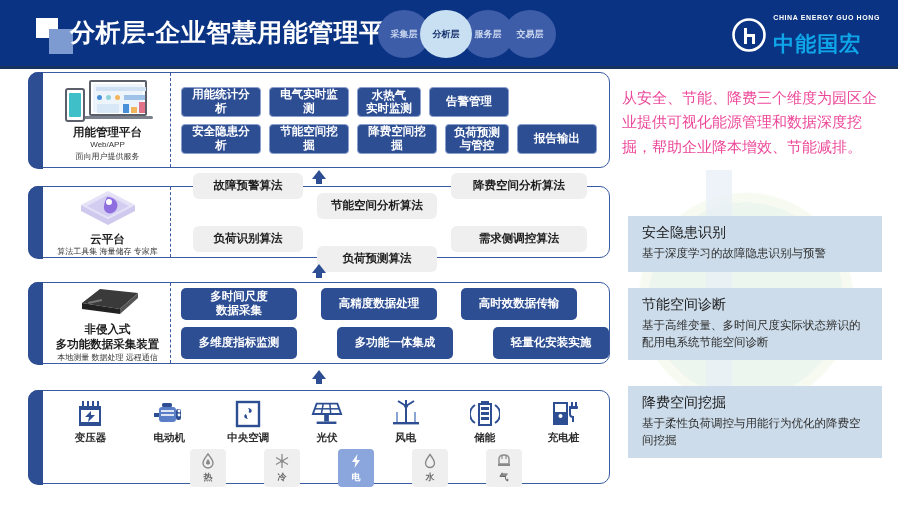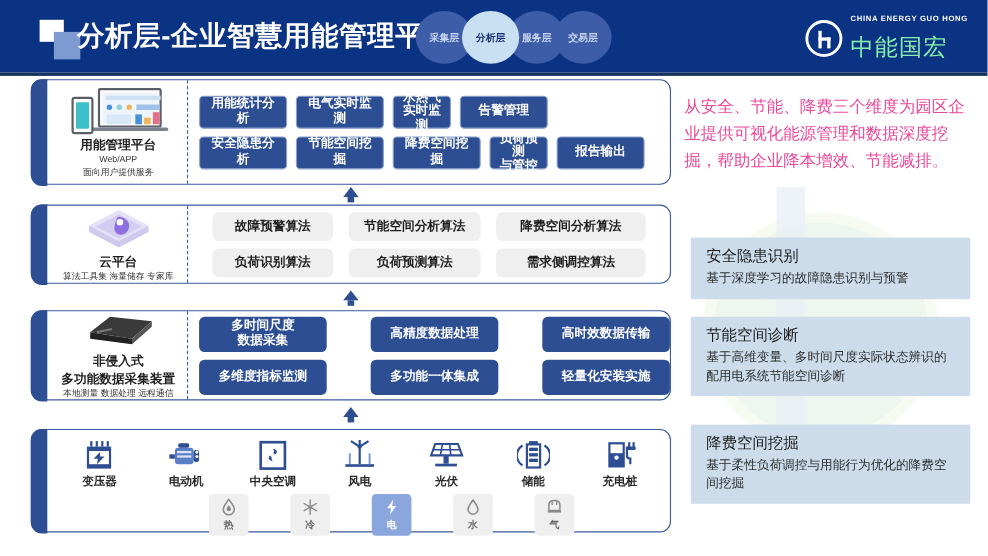--- a/index.html
+++ b/index.html
@@ -66,21 +66,21 @@
   }
   .pill.p0 { left: 0px; }
   .pill.p1 { left: 42px; background: #c9e0f3; color: #14306c; z-index: 2; }
   .pill.p2 { left: 84px; }
   .pill.p3 { left: 126px; }
 
   .brand { position: absolute; right: 18px; top: 14px; display: flex; align-items: center; gap: 6px; }
   .brand-glyph { width: 36px; height: 36px; position: relative; }
   .brand-text-wrap { display: flex; flex-direction: column; justify-content: center; }
   .brand-en { font-size: 7px; color: #ffffff; letter-spacing: 0.6px; font-weight: bold; white-space: nowrap; }
-  .brand-cn { font-size: 21px; color: #86efac; font-weight: normal; letter-spacing: 1px; line-height: 1.05; white-space: nowrap; margin-top: 12px; }
+  .brand-cn { font-size: 21px; color: #0ea5e9; font-weight: bold; letter-spacing: 1px; line-height: 1.05; white-space: nowrap; margin-top: 12px; }
 
   
   .panel {
     position: absolute;
     left: 28px; width: 582px;
     background: #ffffff;
     border: 1.5px solid #3a5ba0;
     border-radius: 10px;
     z-index: 2;
   }
@@ -107,33 +107,33 @@
     background: #2d4e93;
     border: 1px solid #8aa0cd;
     border-radius: 4px;
     color: #ffffff;
     font-size: 11.5px; font-weight: bold;
     display: flex; align-items: center; justify-content: center;
     text-align: center; line-height: 1.15;
     height: 30px; padding: 0 6px;
   }
   .chip.w1 { width: 80px; }
-  .chip.w2 { width: 53px; }
+  .chip.w2 { width: 64px; }
   .chip.two-line { line-height: 1.1; }
 
   .chip-gray {
     background: #efefef;
     border-radius: 6px;
     color: #1d1d1d;
     font-size: 11.5px; font-weight: bold;
     display: flex; align-items: center; justify-content: center;
     text-align: center; height: 26px; padding: 0 10px;
   }
   .chip-gray.g1 { width: 110px; padding-left: 10px; }
-  .chip-gray.g2 { width: 120px; }
+  .chip-gray.g2 { width: 120px; margin-top: 20px; }
   .chip-gray.g3 { width: 136px; }
 
   .chip-blue3 {
     background: #2d4e93;
     border-radius: 5px;
     color: #ffffff;
     font-size: 11.5px; font-weight: bold;
     display: flex; align-items: center; justify-content: center;
     text-align: center; line-height: 1.15;
     height: 32px; width: 116px; padding: 0 4px;
@@ -346,21 +346,21 @@
             <polygon points="12,20 12,26 50,31 50,26" fill="#222222"></polygon>
             <polygon points="50,26 68,10 68,15 50,31" fill="#555555"></polygon>
             <rect x="18" y="19" width="14" height="2" fill="#777" transform="rotate(-12 18 19)"></rect>
           </svg>
         </div>
         <div class="pl-title">非侵入式</div>
         <div class="pl-title">多功能数据采集装置</div>
         <div class="pl-sub">本地测量 数据处理 远程通信</div>
       </div>
       <div class="panel-right">
-        <div class="chip-row" style="gap:24px;justify-content:space-between;">
+        <div class="chip-row" style="gap:24px;justify-content:flex-start;">
           <div class="chip-blue3">
               <span>多时间尺度<br>数据采集</span>
             </div>
           <div class="chip-blue3">高精度数据处理</div>
           <div class="chip-blue3">高时效数据传输</div>
         </div>
         <div class="chip-row" style="gap:40px;justify-content:center;">
           <div class="chip-blue3">多维度指标监测</div>
           <div class="chip-blue3">多功能一体集成</div>
           <div class="chip-blue3">轻量化安装实施</div>
@@ -414,46 +414,46 @@
               <rect x="3" y="2" width="22" height="24" fill="none" stroke="#2d4e93" stroke-width="2.4"></rect>
               <path d="M14 8 C18 8 19 12 16 13 C13 14 12 17 14 19 C10 19 9 15 12 14 C15 13 16 10 14 8 Z" fill="#2d4e93"></path>
               <circle cx="14" cy="14" r="2" fill="#ffffff"></circle>
             </svg>
           </div>
           <div class="asset-label">中央空调</div>
         </div>
 
         <div class="asset-item">
           <div class="asset-icon">
+            <svg width="34" height="28" viewBox="0 0 34 28">
+              <polygon points="6,3 28,3 32,14 2,14" fill="none" stroke="#2d4e93" stroke-width="2"></polygon>
+              <line x1="13" y1="3" x2="11" y2="14" stroke="#2d4e93" stroke-width="1.6"></line>
+              <line x1="20" y1="3" x2="21" y2="14" stroke="#2d4e93" stroke-width="1.6"></line>
+              <line x1="4" y1="8.5" x2="30" y2="8.5" stroke="#2d4e93" stroke-width="1.6"></line>
+              <rect x="14" y="14" width="5" height="8" fill="#2d4e93"></rect>
+              <rect x="6" y="22" width="21" height="2.6" fill="#2d4e93"></rect>
+            </svg>
+          </div>
+          <div class="asset-label">光伏</div>
+        </div>
+
+        <div class="asset-item">
+          <div class="asset-icon">
             <svg width="32" height="28" viewBox="0 0 32 28">
               <line x1="16" y1="6" x2="16" y2="22" stroke="#2d4e93" stroke-width="2"></line>
               <line x1="16" y1="6" x2="8" y2="1" stroke="#2d4e93" stroke-width="2"></line>
               <line x1="16" y1="6" x2="24" y2="1" stroke="#2d4e93" stroke-width="2"></line>
               <line x1="16" y1="6" x2="16" y2="0" stroke="#2d4e93" stroke-width="2"></line>
               <circle cx="16" cy="6" r="2" fill="#2d4e93"></circle>
               <line x1="7" y1="12" x2="7" y2="22" stroke="#7d9bd0" stroke-width="1.8"></line>
               <line x1="25" y1="12" x2="25" y2="22" stroke="#7d9bd0" stroke-width="1.8"></line>
               <rect x="3" y="22" width="26" height="2.4" fill="#2d4e93"></rect>
             </svg>
           </div>
           <div class="asset-label">风电</div>
-        </div>
-
-        <div class="asset-item">
-          <div class="asset-icon">
-            <svg width="34" height="28" viewBox="0 0 34 28">
-              <polygon points="6,3 28,3 32,14 2,14" fill="none" stroke="#2d4e93" stroke-width="2"></polygon>
-              <line x1="13" y1="3" x2="11" y2="14" stroke="#2d4e93" stroke-width="1.6"></line>
-              <line x1="20" y1="3" x2="21" y2="14" stroke="#2d4e93" stroke-width="1.6"></line>
-              <line x1="4" y1="8.5" x2="30" y2="8.5" stroke="#2d4e93" stroke-width="1.6"></line>
-              <rect x="14" y="14" width="5" height="8" fill="#2d4e93"></rect>
-              <rect x="6" y="22" width="21" height="2.6" fill="#2d4e93"></rect>
-            </svg>
-          </div>
-          <div class="asset-label">光伏</div>
         </div>
 
         <div class="asset-item">
           <div class="asset-icon">
             <svg width="30" height="28" viewBox="0 0 30 28">
               <path d="M5 5 A12 11 0 0 0 5 23" fill="none" stroke="#2d4e93" stroke-width="2"></path>
               <path d="M25 5 A12 11 0 0 1 25 23" fill="none" stroke="#2d4e93" stroke-width="2"></path>
               <rect x="11" y="1" width="8" height="3" fill="#2d4e93"></rect>
               <rect x="9" y="4" width="12" height="21" fill="none" stroke="#2d4e93" stroke-width="2"></rect>
               <rect x="11" y="7" width="8" height="3" fill="#2d4e93"></rect>

